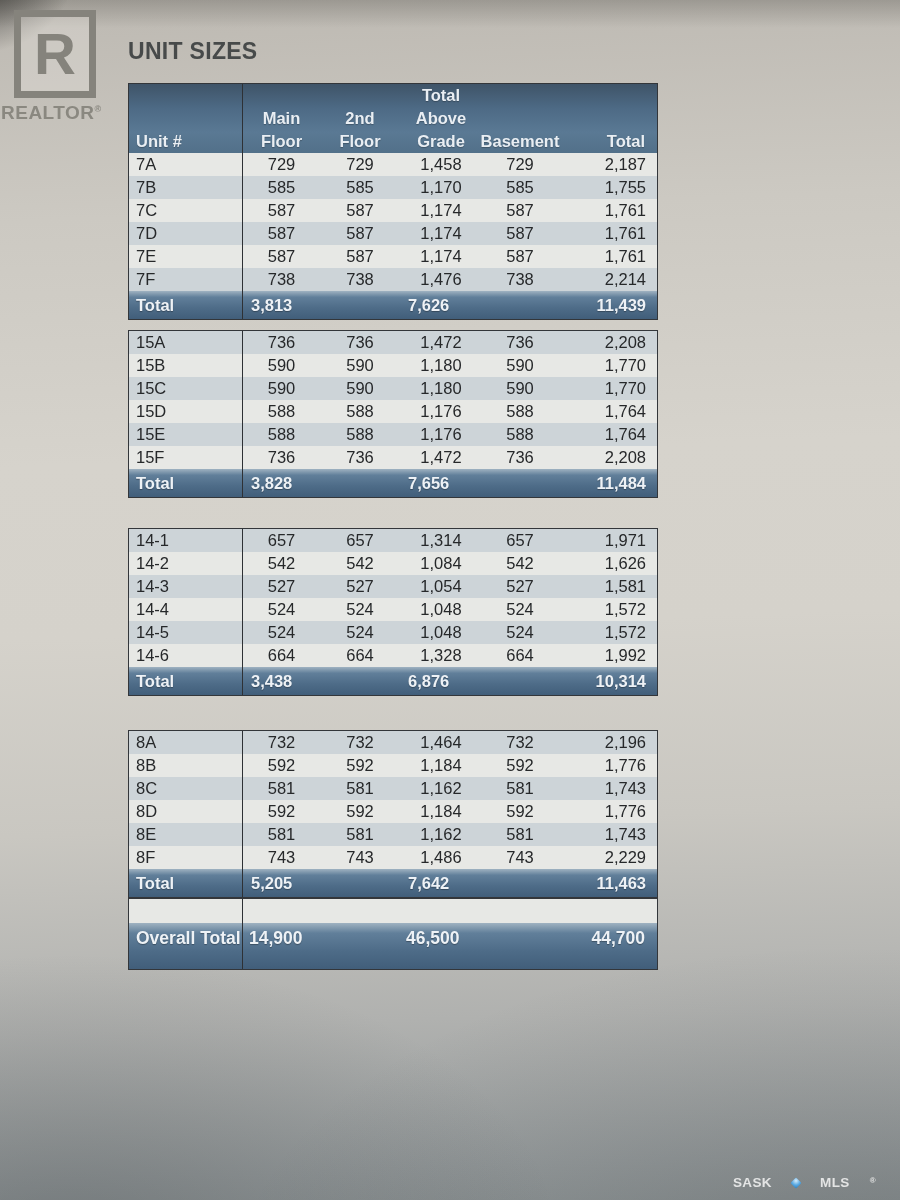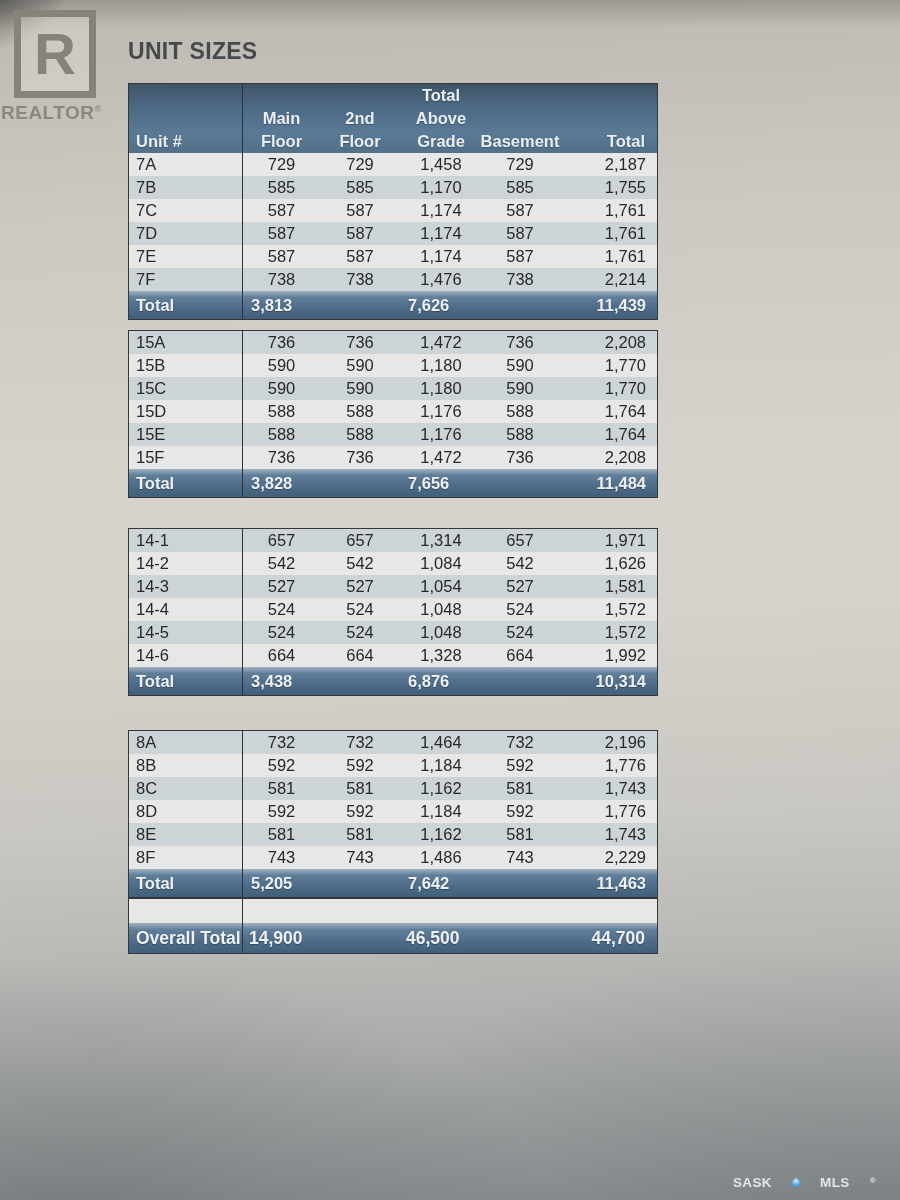--- a/index.html
+++ b/index.html
@@ -55,21 +55,21 @@
   .c-total{text-align:right;padding-right:11px;}
   .trow{
     height:28px;line-height:28px;color:#eef2f6;font-weight:600;
     background:linear-gradient(180deg,#9fb2c1 0%,#617f9a 22%,#4e6c88 60%,#415e7a 100%);
     text-shadow:0 1px 1px rgba(0,0,0,0.3);
   }
   .trow .c-main,.trow .c-above{text-align:left;padding-left:8px;}
   .trow .c-total{}
   .spacer{height:24px;background:#e7e8e5;}
   .orow{
-    height:30px;line-height:30px;color:#eef2f6;font-weight:700;font-size:17.5px;
+    height:46px;line-height:30px;color:#eef2f6;font-weight:700;font-size:17.5px;
     background:linear-gradient(180deg,#9fb2c1 0%,#617f9a 22%,#4e6c88 60%,#415e7a 100%);
     text-shadow:0 1px 1px rgba(0,0,0,0.3);
   }
   .orow .c-main,.orow .c-above{text-align:left;padding-left:6px;}
   .orow .c-total{padding-right:12px;}
   
   .watermark{
     position:absolute;right:24px;bottom:10px;display:flex;align-items:center;gap:20px;
     font-size:13.5px;font-weight:700;color:#e3e4e4;letter-spacing:0.4px;
   }

